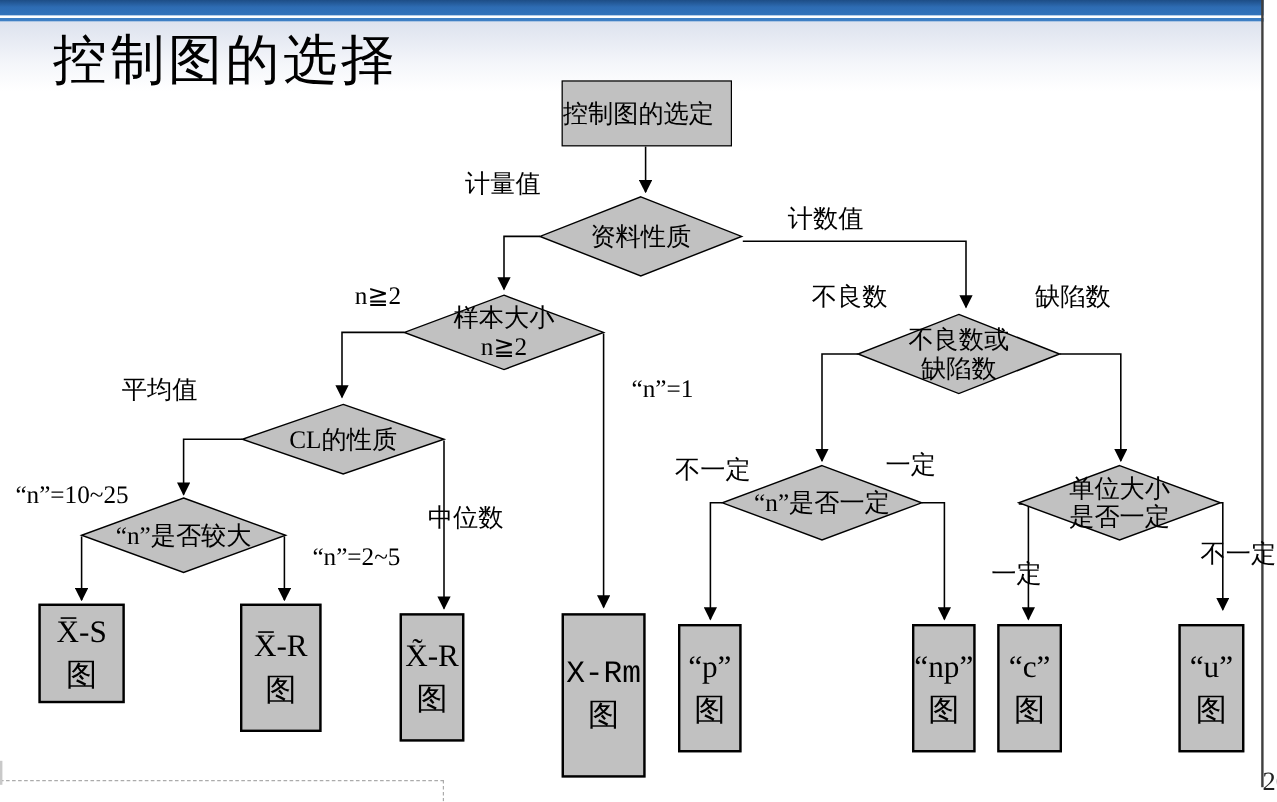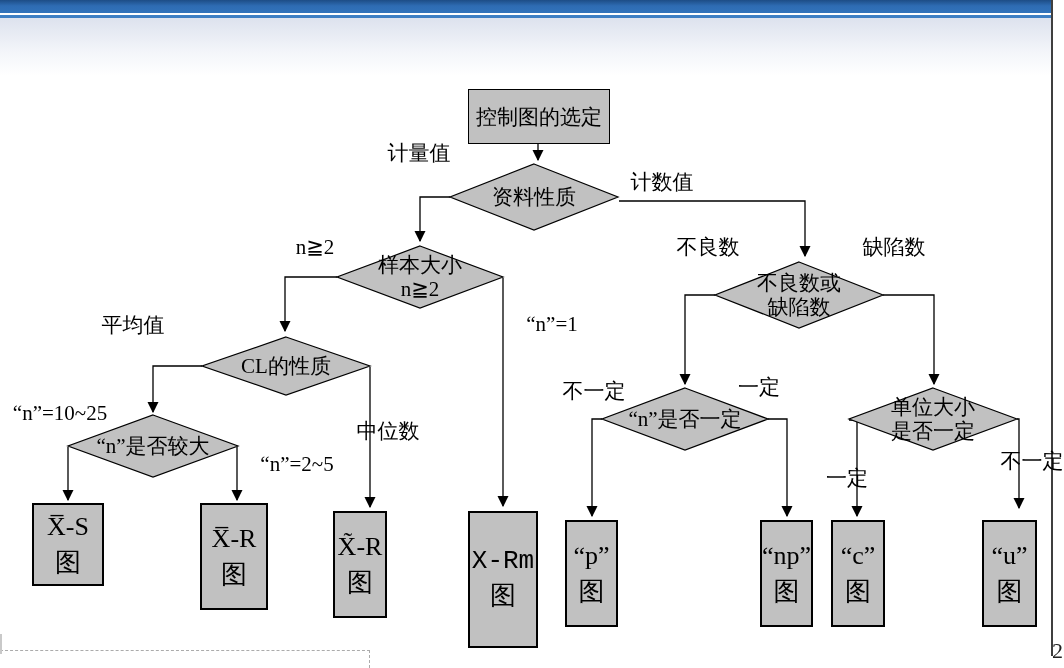--- a/index.html
+++ b/index.html
@@ -24,40 +24,41 @@
   .placeholder-dash{position:absolute;left:0;top:650px;width:369px;height:17px;
     border-top:1px dashed #ababab;border-right:1px dashed #ababab;}
   .left-tick{position:absolute;left:0;top:634px;width:2px;height:20px;background:#c9c9c9;}
 
   
   svg.flow{position:absolute;left:0;top:0;width:1064px;height:668px;}
   .shape{fill:#c1c1c1;stroke:#000;stroke-width:1.2;}
   .conn{fill:none;stroke:#000;stroke-width:1.3;}
 
   .node-box{position:absolute;background:#c1c1c1;border:1.4px solid #000;
-    display:flex;align-items:center;justify-content:center;box-sizing:border-box;margin-top:22px;}
+    display:flex;align-items:center;justify-content:flex-start;box-sizing:border-box;}
   .leaf-box{position:absolute;background:#c1c1c1;border:2px solid #000;
     display:flex;align-items:center;justify-content:center;box-sizing:border-box;}
   .leaf-label{font-size:26px;line-height:1.35;color:#000;text-align:center;
     white-space:pre-line;}
   .node-label{position:absolute;transform:translate(-50%,-50%);font-size:21px;
     line-height:1.15;color:#000;text-align:center;white-space:pre-line;}
   .root-label{font-size:21px;color:#000;white-space:nowrap;}
   .edge-label{position:absolute;transform:translate(-50%,-50%);font-size:21px;
     color:#000;white-space:nowrap;}
 </style>
 </head>
 <body>
 
 <div id="slide">
 
   <div class="bar-top"></div>
   <div class="bar-white"></div>
   <div class="bar-accent"></div>
   <div class="header-fade"></div>
+  <div class="slide-title">控制图的选择</div>
 
   <div class="right-border"></div>
   <div class="page-number">26</div>
   <div class="placeholder-dash"></div>
   <div class="left-tick"></div>
 
   <svg class="flow" viewBox="0 0 1064 668">
     <defs>
       <marker id="ah" viewBox="0 0 10 10" refX="9" refY="5" markerWidth="8.5" markerHeight="8.5" orient="auto-start-reverse">
         <path d="M0,0 L10,5 L0,10 z" fill="#000"></path>
@@ -131,21 +132,21 @@
   <div class="leaf-box" style="left:831px;top:520px;width:54px;height:107px;">
     <span class="leaf-label">“c”
 图</span>
   </div>
   <div class="leaf-box" style="left:982px;top:520px;width:55px;height:107px;">
     <span class="leaf-label">“u”
 图</span>
   </div>
 
   <div class="edge-label" style="left:419px;top:153px;">计量值</div>
-  <div class="edge-label" style="left:662px;top:182px;text-align:center;">计数值</div>
+  <div class="edge-label" style="left:688px;top:182px;text-align:center;">计数值</div>
   <div class="edge-label" style="left:315px;top:247px;">n≧2</div>
   <div class="edge-label" style="left:552px;top:324px;">“n”=1</div>
   <div class="edge-label" style="left:133px;top:325px;">平均值</div>
   <div class="edge-label" style="left:388px;top:431px;">中位数</div>
   <div class="edge-label" style="left:60px;top:413px;">“n”=10~25</div>
   <div class="edge-label" style="left:297px;top:464px;">“n”=2~5</div>
   <div class="edge-label" style="left:708px;top:247px;">不良数</div>
   <div class="edge-label" style="left:894px;top:247px;">缺陷数</div>
   <div class="edge-label" style="left:594px;top:391px;">不一定</div>
   <div class="edge-label" style="left:759px;top:387px;">一定</div>

